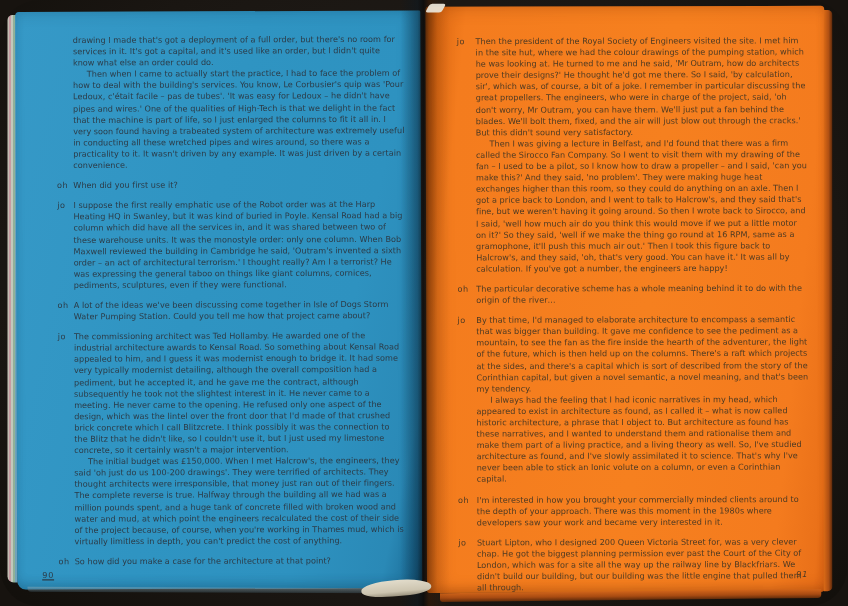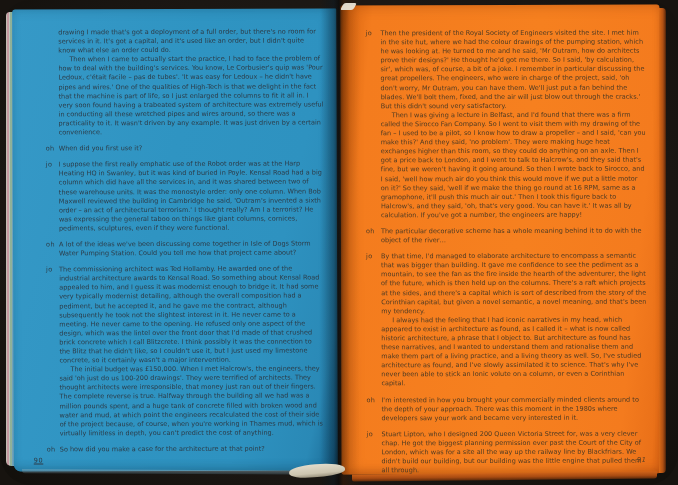--- a/index.html
+++ b/index.html
@@ -153,21 +153,21 @@
         <div class="label">jo</div>
         <div class="text">
           <p>Then the president of the Royal Society of Engineers visited the site. I met him in the site hut, where we had the colour drawings of the pumping station, which he was looking at. He turned to me and he said, 'Mr Outram, how do architects prove their designs?' He thought he'd got me there. So I said, 'by calculation, sir', which was, of course, a bit of a joke. I remember in particular discussing the great propellers. The engineers, who were in charge of the project, said, 'oh don't worry, Mr Outram, you can have them. We'll just put a fan behind the blades. We'll bolt them, fixed, and the air will just blow out through the cracks.' But this didn't sound very satisfactory.</p>
           <p class="indent">Then I was giving a lecture in Belfast, and I'd found that there was a firm called the Sirocco Fan Company. So I went to visit them with my drawing of the fan – I used to be a pilot, so I know how to draw a propeller – and I said, 'can you make this?' And they said, 'no problem'. They were making huge heat exchanges higher than this room, so they could do anything on an axle. Then I got a price back to London, and I went to talk to Halcrow's, and they said that's fine, but we weren't having it going around. So then I wrote back to Sirocco, and I said, 'well how much air do you think this would move if we put a little motor on it?' So they said, 'well if we make the thing go round at 16 RPM, same as a gramophone, it'll push this much air out.' Then I took this figure back to Halcrow's, and they said, 'oh, that's very good. You can have it.' It was all by calculation. If you've got a number, the engineers are happy!</p>
         </div>
       </div>
 
       <div class="block">
         <div class="label">oh</div>
         <div class="text">
-          <p>The particular decorative scheme has a whole meaning behind it to do with the object of the river…</p>
+          <p>The particular decorative scheme has a whole meaning behind it to do with the origin of the river…</p>
         </div>
       </div>
 
       <div class="block">
         <div class="label">jo</div>
         <div class="text">
           <p>By that time, I'd managed to elaborate architecture to encompass a semantic that was bigger than building. It gave me confidence to see the pediment as a mountain, to see the fan as the fire inside the hearth of the adventurer, the light of the future, which is then held up on the columns. There's a raft which projects at the sides, and there's a capital which is sort of described from the story of the Corinthian capital, but given a novel semantic, a novel meaning, and that's been my tendency.</p>
           <p class="indent">I always had the feeling that I had iconic narratives in my head, which appeared to exist in architecture as found, as I called it – what is now called historic architecture, a phrase that I object to. But architecture as found has these narratives, and I wanted to understand them and rationalise them and make them part of a living practice, and a living theory as well. So, I've studied architecture as found, and I've slowly assimilated it to science. That's why I've never been able to stick an Ionic volute on a column, or even a Corinthian capital.</p>
         </div>
       </div>

